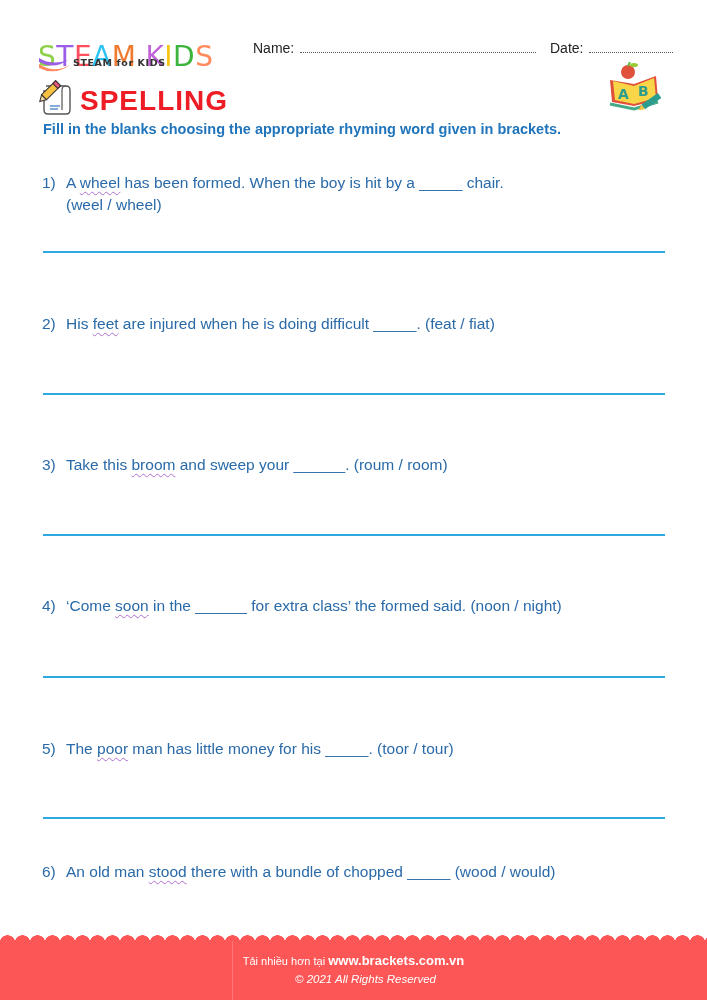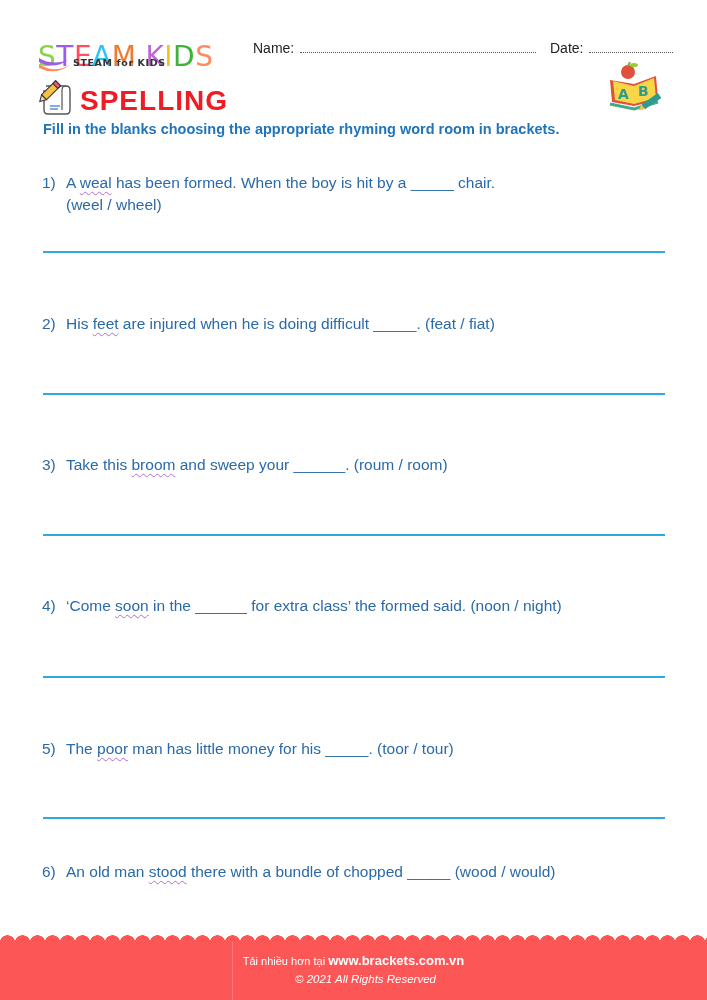--- a/index.html
+++ b/index.html
@@ -134,24 +134,24 @@
   <path d="M28 24 L48 16 L50 36 L28 42 Z" fill="#f9d548"></path>
   <text x="12" y="37" font-family="DejaVu Sans, sans-serif" font-weight="bold" font-size="14" fill="#2a9d8f">A</text>
   <text x="32" y="34" font-family="DejaVu Sans, sans-serif" font-weight="bold" font-size="14" fill="#2a9d8f">B</text>
   <path d="M4 42 L28 47 L52 40" stroke="#4a8" stroke-width="3" fill="none"></path>
   <g transform="rotate(-35 46 40)">
     <rect x="36" y="36" width="20" height="6" fill="#2a9d8f"></rect>
     <path d="M36 36 L30 39 L36 42 Z" fill="#f6c142"></path>
   </g>
 </svg>
 
-<div class="instructions">Fill in the blanks choosing the appropriate rhyming word room in brackets.</div>
+<div class="instructions">Fill in the blanks choosing the appropriate rhyming word given in brackets.</div>
 
 <div class="question" style="top:172px">
-  <span class="num">1)</span><span>A </span><span class="squig">weal</span><span> has been formed. When the boy is hit by a _____   chair.</span>
+  <span class="num">1)</span><span>A </span><span class="squig">wheel</span><span> has been formed. When the boy is hit by a _____   chair.</span>
   <span class="cont">(weel / wheel)</span>
 </div>
 <div class="answer-line" style="top:251px"></div>
 
 <div class="question" style="top:313px">
   <span class="num">2)</span><span>His </span><span class="squig">feet</span><span> are injured when he is doing difficult _____.  (feat / fiat)</span>
 </div>
 <div class="answer-line" style="top:393px"></div>
 
 <div class="question" style="top:454px">

